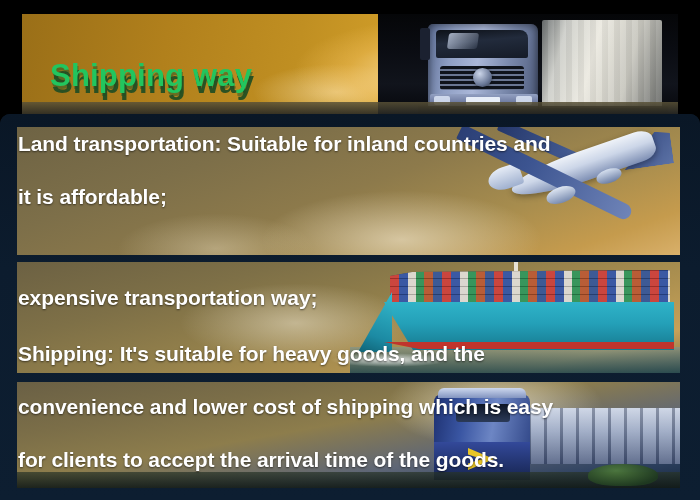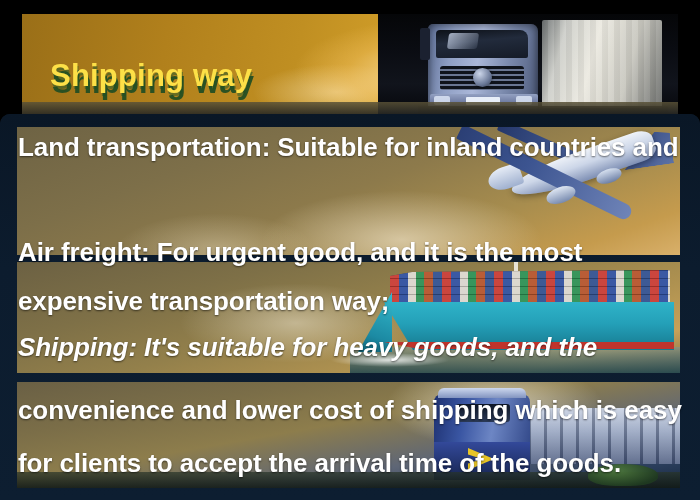--- a/index.html
+++ b/index.html
@@ -87,21 +87,21 @@
   }
   .truck-undershadow{
     position:absolute;left:40px;top:92px;width:250px;height:8px;background:#000;opacity:.9;
   }
   .header-bottom-strip{
     position:absolute;left:0;bottom:0;width:100%;height:12px;
     background:linear-gradient(180deg,rgba(90,82,55,.85),rgba(40,40,36,.9));
   }
   .header-title{
     position:absolute;left:28px;top:44px;
-    font-size:31px;font-weight:bold;color:#fde047;letter-spacing:.2px;
+    font-size:31px;font-weight:bold;color:#22c55e;letter-spacing:.2px;
     text-shadow:2px 7px 0 rgba(31,77,35,.92), 1px 3px 0 rgba(38,92,42,.55);
     white-space:nowrap;
   }
 
   
   .band{
     position:absolute;left:17px;width:663px;overflow:hidden;
   }
   .band-plane{top:127px;height:128px;}
   .band-ship{top:262px;height:111px;}
@@ -243,29 +243,29 @@
   }
   .train-bush{
     position:absolute;right:22px;bottom:2px;width:70px;height:22px;border-radius:50% 50% 40% 40%;
     background:radial-gradient(ellipse at 40% 30%,#4e7a3c,#1f3a20 75%);
     opacity:.92;
   }
 
   
   .txt{
     position:absolute;left:18px;right:10px;
-    color:#ffffff;font-weight:bold;font-size:26px;
+    color:#ffffff;font-weight:bold;font-size:21px;
     white-space:nowrap;letter-spacing:-.1px;
     text-shadow:0 1px 2px rgba(0,0,0,.55);
   }
   .t1{top:132px;}
   .t2{top:185px;}
   .t3{top:237px;}
   .t4{top:286px;}
-  .t5{top:332px;font-style:italic;}
+  .t5{top:342px;}
   .t6{top:395px;}
   .t7{top:448px;}
 </style>
 </head>
 <body>
 
 <div id="page">
 
   <div class="navy-panel"></div>
 
@@ -322,19 +322,19 @@
       <div class="train-roof"></div>
       <div class="train-window"></div>
       <div class="train-nose"></div>
       <div class="train-chevron"></div>
       <div class="train-track"></div>
       <div class="train-bush"></div>
     </div>
   </div>
 
   <div class="txt t1"> Land transportation: Suitable for inland countries and</div>
-  <div class="txt t3">Air freight: For urgent good, and it is the most</div>
+  <div class="txt t2">it is affordable;</div>
   <div class="txt t4">expensive transportation way;</div>
   <div class="txt t5">Shipping: It's suitable for heavy goods, and the</div>
   <div class="txt t7">for clients to accept the arrival time of the goods.</div>
   <div class="txt t6">convenience and lower cost of shipping which is easy</div>
 
 </div>
 
 </body></html>

